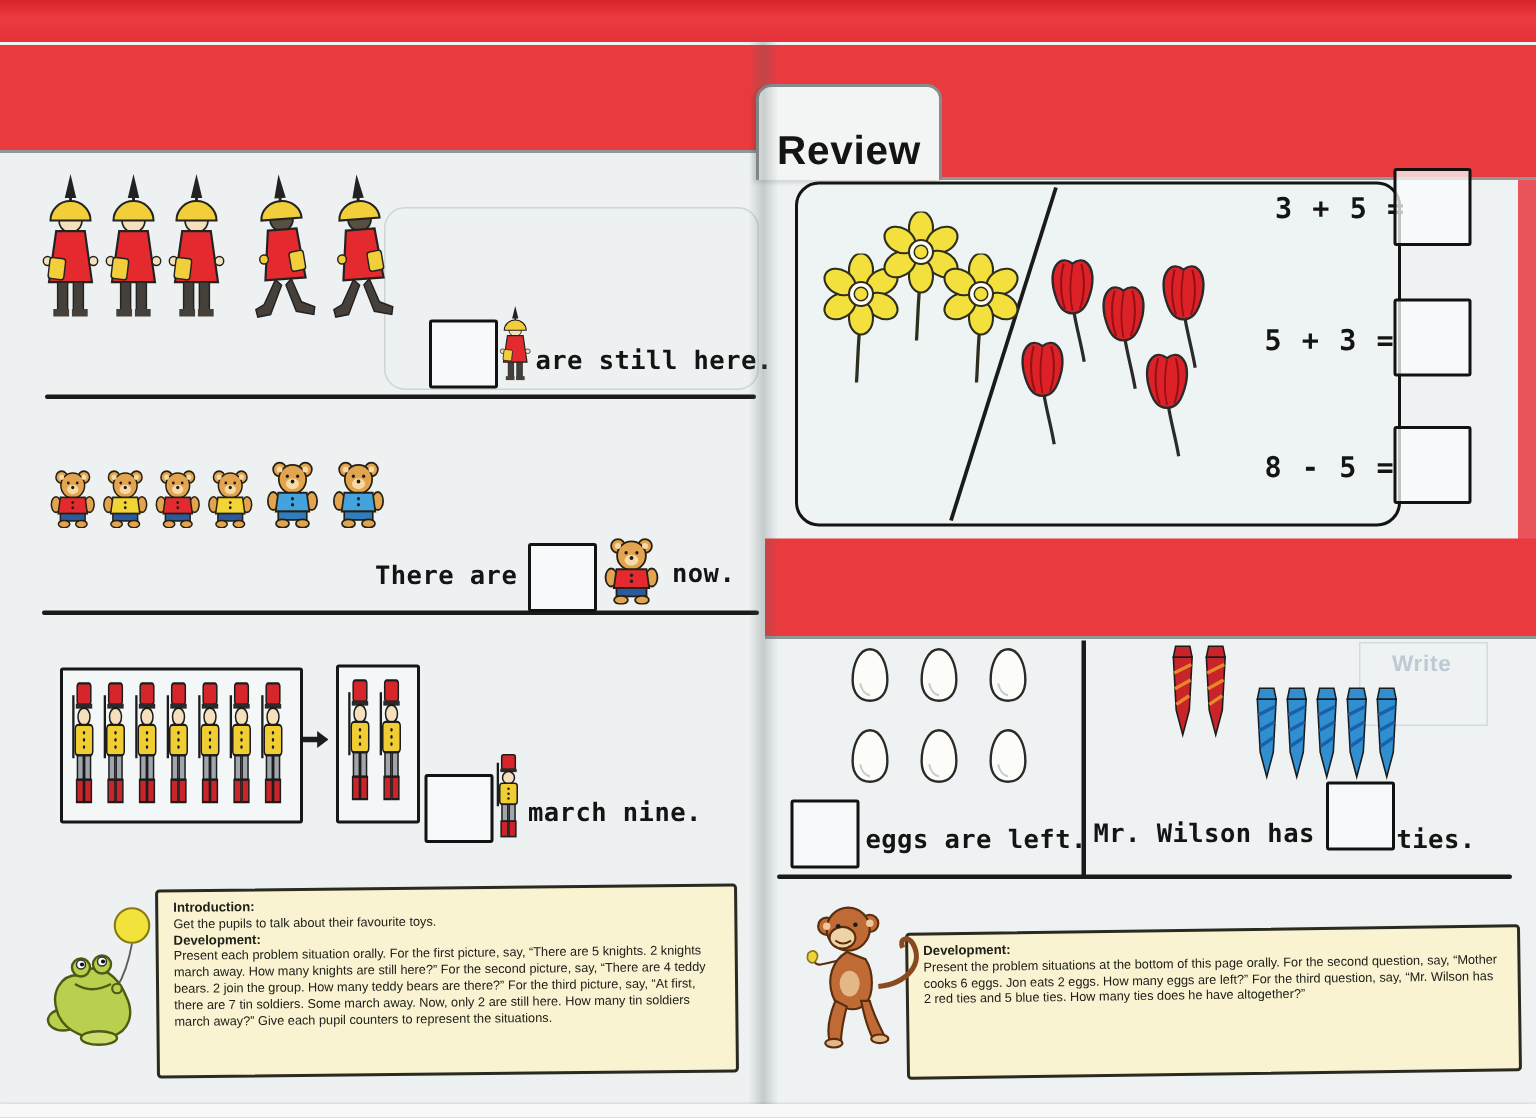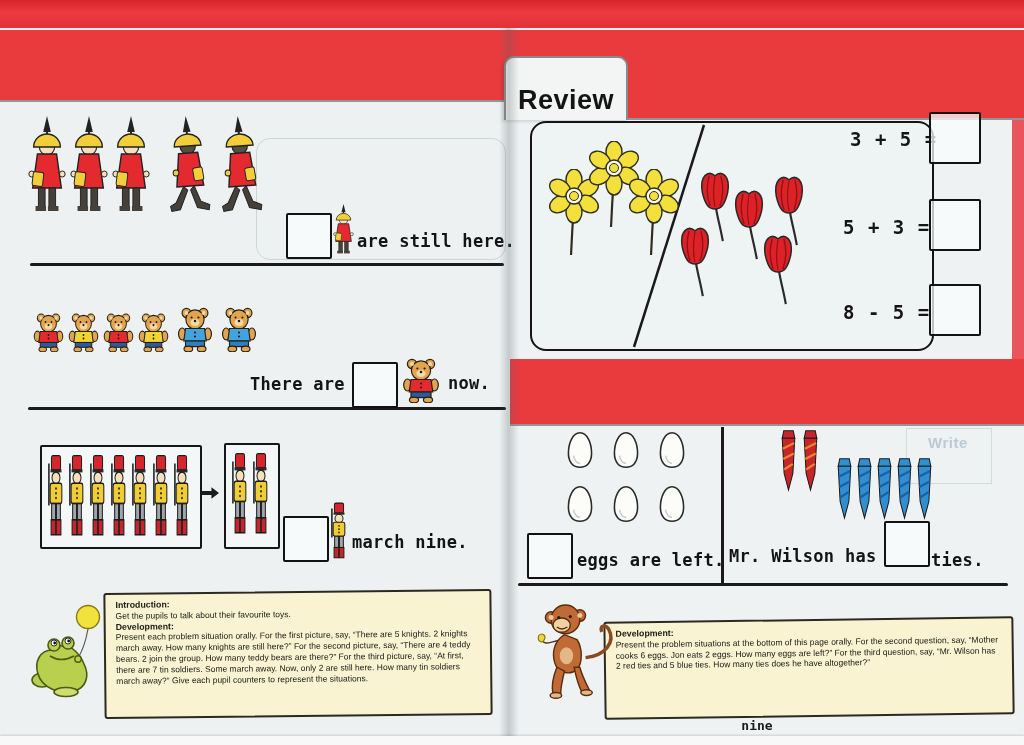--- a/index.html
+++ b/index.html
@@ -486,20 +486,16 @@
   <div class="hline" style="left:518px;top:583px;width:490px"></div>
 
   <div class="note note-right">
     <div><b>Development:</b></div>
     <div>Present the problem situations at the bottom of this page orally. For the second question, say, “Mother cooks 6 eggs. Jon eats 2 eggs. How many eggs are left?” For the third question, say, “Mr. Wilson has 2 red ties and 5 blue ties. How many ties does he have altogether?”</div>
   </div>
   <svg class="monkey-w" width="88" height="108" viewBox="0 0 92 112">
       <use href="#sym-monkey"></use>
     </svg>
 
-  <div class="pagenum pn-right">
-    <div>9</div>
-    <div>nine</div>
-  </div>
 
   <div class="binding"></div>
   <div class="scan-bottom"></div>
 </div>
 
 </body></html>

